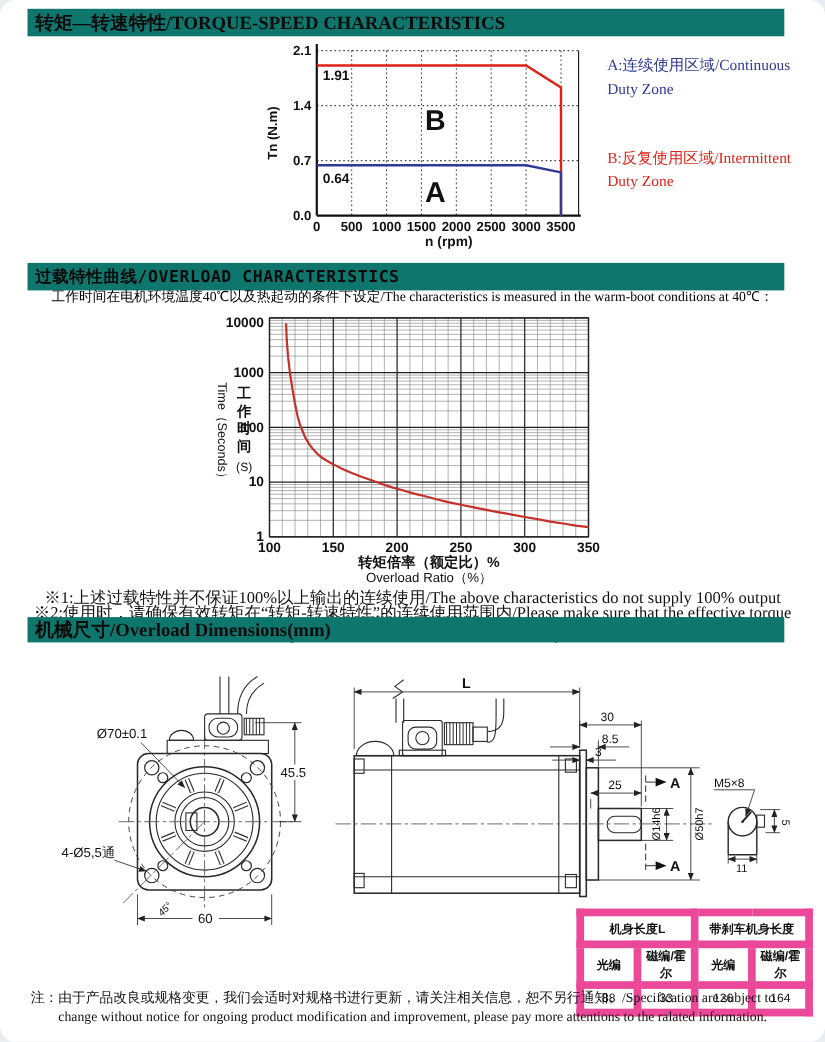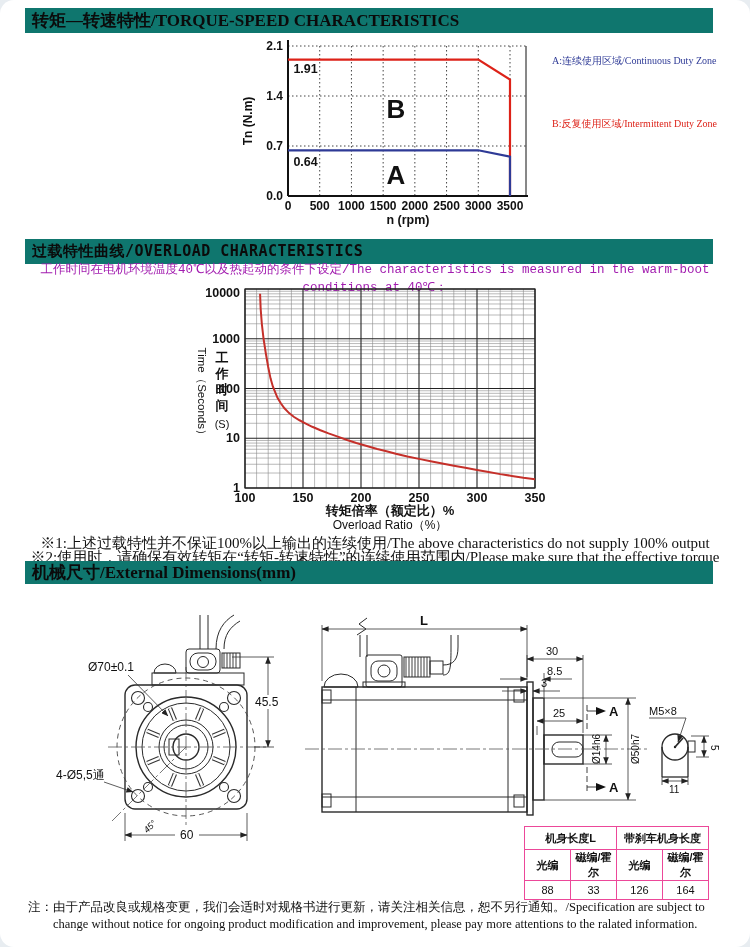--- a/index.html
+++ b/index.html
@@ -8,32 +8,32 @@
   .bar{position:absolute;left:25px;width:688px;height:25px;background:#0f766e;
        display:flex;align-items:center;padding-left:7px;box-sizing:border-box;
        font-weight:bold;font-size:17px;color:#0b0b0b;}
   .bar-serif{font-family:"Liberation Serif",serif;}
   .bar-mono{font-family:"DejaVu Sans Mono",monospace;font-size:15px;letter-spacing:.5px;}
   #bar1{top:8px;}
   #bar2{top:239px;}
   #bar3{top:561px;height:23px;}
   #chart1{position:absolute;left:230px;top:32px;}
   #legend{position:absolute;left:552px;top:50px;width:196px;font-family:"Liberation Serif",serif;
-          font-size:10px;line-height:21px;}
+          font-size:14px;line-height:21px;}
   #subtitle{position:absolute;left:25px;top:261px;width:700px;text-align:center;
-            font-family:Liberation Mono, monospace;font-size:12.5px;color:#a21caf;}
+            font-family:Liberation Serif, serif;font-size:12.5px;color:#000000;}
   #chart2{position:absolute;left:145px;top:276px;}
   .note{position:absolute;left:30px;width:690px;text-align:center;
         font-family:"Liberation Serif",serif;font-size:15px;color:#111;}
   #note1{top:534px;}
   #note2{top:548px;}
   #drawing{position:absolute;left:0;top:585px;}
   #dimtable{position:absolute;left:524px;top:826px;border-collapse:collapse;
             font-size:11px;text-align:center;}
-  #dimtable th,#dimtable td{border:1px solid #ec4899;padding:0;}
+  #dimtable th,#dimtable td{border:7px solid #ec4899;padding:0;}
   #dimtable th{height:22px;width:91px;font-weight:bold;}
   #dimtable td{height:18px;width:45px;}
   #dimtable td.sub{font-weight:bold;}
   #footer{position:absolute;left:28px;top:899px;width:697px;display:flex;
           font-family:"Liberation Serif",serif;font-size:12.5px;line-height:17px;color:#111;}
   #footer .fp{flex:0 0 24px;}
   #footer .ft{flex:1;}
   svg text{font-family:"Liberation Sans",sans-serif;fill:#111;}
 </style>
 </head>
@@ -187,21 +187,21 @@
         <text x="77" y="118" text-anchor="middle" font-size="13" font-weight="bold">时</text>
         <text x="77" y="134" text-anchor="middle" font-size="13" font-weight="bold">间</text>
         <text x="77" y="152" text-anchor="middle" font-size="11">(S)</text>
         <text x="53" y="118" text-anchor="middle" font-size="11.5" font-family="Liberation Serif, serif" transform="rotate(90 53 118)">Time（Seconds）</text>
       </g>
   </svg>
 
   <div class="note" id="note1">※1:上述过载特性并不保证100%以上输出的连续使用/The above characteristics do not supply 100% output for continuous running；</div>
   <div class="note" id="note2">※2:使用时，请确保有效转矩在“转矩-转速特性”的连续使用范围内/Please make sure that the effective torque is in the range of T-N characteristics' continuous duty zone。</div>
 
-  <div class="bar bar-serif" id="bar3">机械尺寸/External Dimensions(mm)</div>
+  <div class="bar bar-serif" id="bar3">机械尺寸/Overload Dimensions(mm)</div>
 
   <svg id="drawing" width="750" height="310" viewBox="0 0 750 310">
     <defs>
       <marker id="arw" viewBox="0 0 10 8" refX="9.5" refY="4" markerWidth="9" markerHeight="7" orient="auto-start-reverse">
           <path d="M0,0L10,4L0,8z" fill="#222"></path>
         </marker>
     </defs>
 
     <g stroke="#2a2a2a" fill="none" stroke-width="1.4">
       <rect x="125" y="100" width="122" height="124" rx="10"></rect>

